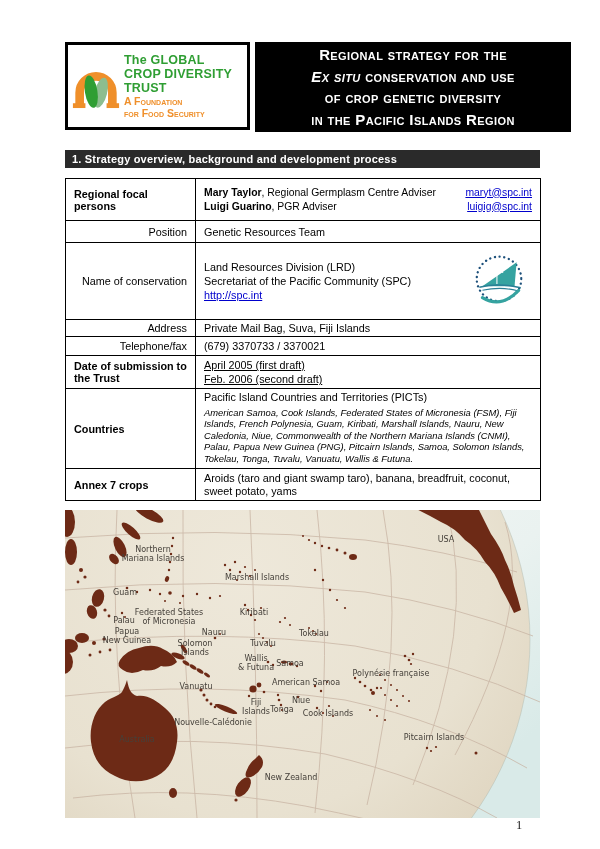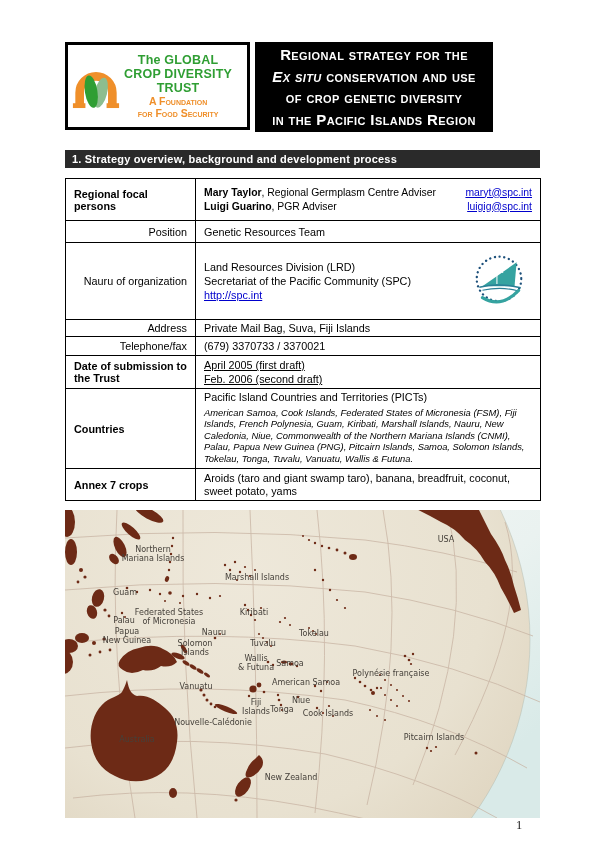--- a/index.html
+++ b/index.html
@@ -1,24 +1,24 @@
 <!DOCTYPE html>
 <html style="--green: #2f9e33; --orange: #ef8f2a; --link_blue: #0000cc; --land_brown: #6d2a16; --bar_dark: #2a2a2a; --spc_teal: #35a3a0; --spc_navy: #1c4f7a;"><head>
 <meta charset="utf-8">
 <style>
   html,body{margin:0;padding:0;}
   body{width:600px;height:849px;background:#ffffff;font-family:"Liberation Sans",sans-serif;position:relative;overflow:hidden;}
 
   
-  .logo-box{position:absolute;left:65px;top:42px;width:185px;height:88px;background:#fff;border:3px solid #000;box-sizing:border-box;display:flex;align-items:center;text-align:center;}
+  .logo-box{position:absolute;left:65px;top:42px;width:185px;height:88px;background:#fff;border:3px solid #000;box-sizing:border-box;display:flex;align-items:center;}
   .logo-mark{margin-left:3px;flex:0 0 auto;}
   .logo-text{margin-left:3px;line-height:14px;}
   .logo-green{color:var(--green);font-weight:bold;font-size:12.5px;letter-spacing:.2px;}
   .logo-orange{color:var(--orange);font-weight:bold;font-size:10.5px;font-variant:small-caps;line-height:12px;}
-  .title-box{position:absolute;left:255px;top:42px;width:238px;height:90px;background:#000;color:#fff;box-sizing:border-box;display:flex;flex-direction:column;justify-content:center;text-align:center;font-weight:bold;font-variant:small-caps;font-size:15px;line-height:21.5px;letter-spacing:.4px;}
+  .title-box{position:absolute;left:255px;top:42px;width:316px;height:90px;background:#000;color:#fff;box-sizing:border-box;display:flex;flex-direction:column;justify-content:center;text-align:center;font-weight:bold;font-variant:small-caps;font-size:15px;line-height:21.5px;letter-spacing:.4px;}
   .title-box .it{font-style:italic;}
 
   
   .section-bar{position:absolute;left:65px;top:150px;width:475px;height:18px;background:var(--bar_dark);color:#fff;font-weight:bold;font-size:11px;line-height:18px;padding-left:7px;box-sizing:border-box;letter-spacing:.2px;}
 
   
   table.info{position:absolute;left:65px;top:178px;width:475px;border-collapse:collapse;table-layout:fixed;font-size:10.8px;color:#000;}
   table.info td{border:1px solid #000;padding:2px 8px;vertical-align:middle;overflow:hidden;}
   td.lab-r{text-align:right;}
   td.lab-b{font-weight:bold;}
@@ -88,21 +88,21 @@
         <span><b>Luigi Guarino</b><span>, PGR Adviser</span></span>
         <a class="lnk">luigig@spc.int</a>
       </div>
     </td>
   </tr>
   <tr style="height:22px">
     <td class="lab-r">Position</td>
     <td>Genetic Resources Team</td>
   </tr>
   <tr style="height:77px">
-    <td class="lab-r">Nauru of organization</td>
+    <td class="lab-r">Name of conservation</td>
     <td class="org-cell">
       <div class="txt">
         <div>Land Resources Division (LRD)</div>
         <div>Secretariat of the Pacific Community (SPC)</div>
         <a class="lnk">http://spc.int</a>
       </div>
       <span class="spc-logo">
         <svg width="58" height="58" viewBox="0 0 56 56">
           <circle cx="28" cy="26" r="21.5" fill="none" stroke="#1c4f7a" stroke-width="2.2" stroke-dasharray="0.1 4.5" stroke-linecap="round"></circle>
           <path d="M12,33 L45,10 L43,33 Z" fill="#35a3a0"></path>

